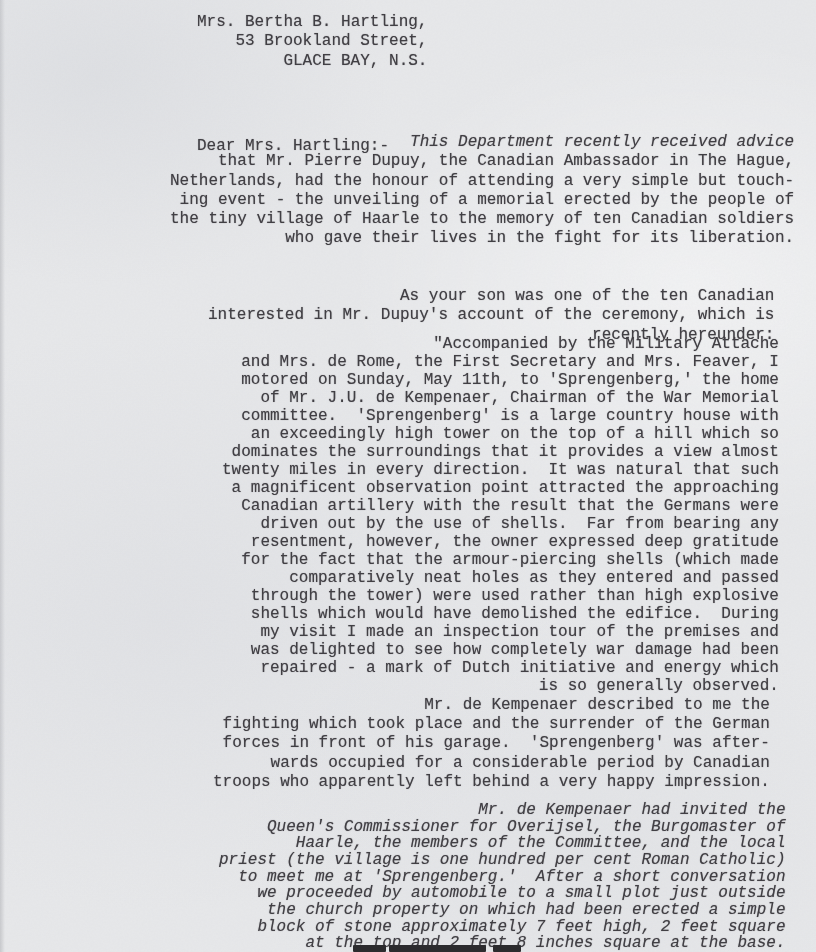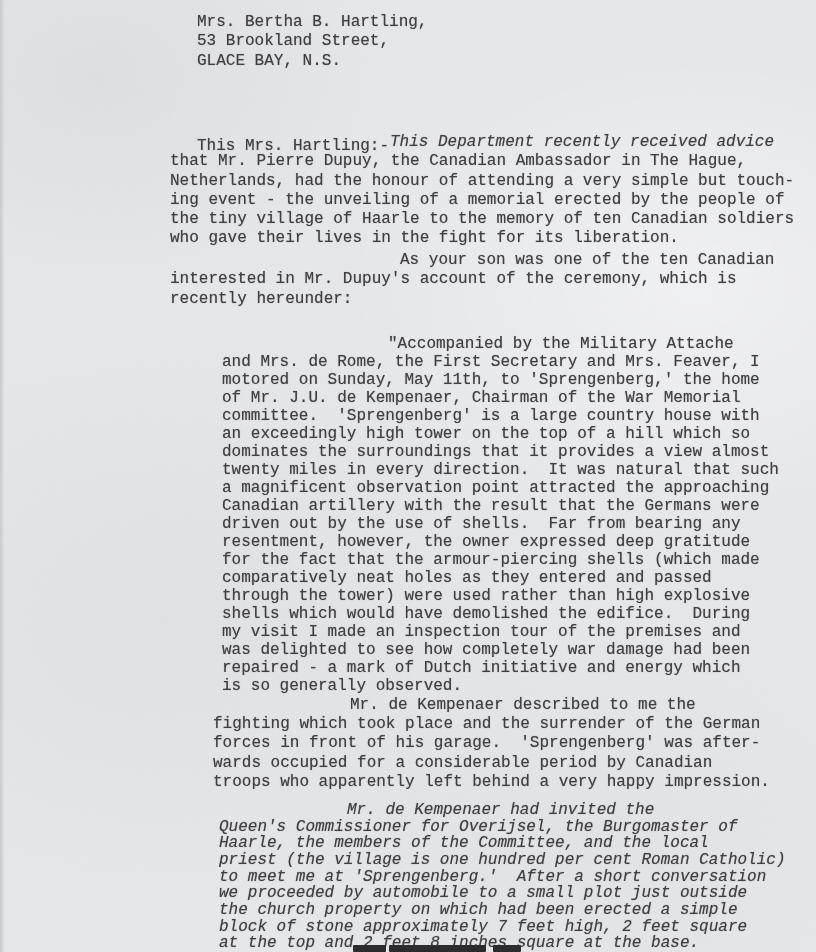--- a/index.html
+++ b/index.html
@@ -15,40 +15,41 @@
     background:
       radial-gradient(ellipse 420px 300px at 12% 8%, rgba(205,208,214,0.35), rgba(205,208,214,0) 70%),
       radial-gradient(ellipse 500px 360px at 85% 30%, rgba(255,255,255,0.45), rgba(255,255,255,0) 70%),
       radial-gradient(ellipse 560px 420px at 20% 65%, rgba(210,212,218,0.30), rgba(210,212,218,0) 70%),
       radial-gradient(ellipse 480px 340px at 70% 88%, rgba(214,216,221,0.28), rgba(214,216,221,0) 70%),
       linear-gradient(90deg, rgba(120,122,128,0.28) 0px, rgba(120,122,128,0.0) 5px),
       #e7e8ea;
     font-family: "Liberation Mono", "DejaVu Sans Mono", monospace;
     font-size: 16px;
     color: #413f44;
+    text-align: right;
   }
   .grain {
     position: absolute;
     inset: 0;
     pointer-events: none;
     opacity: 0.5;
   }
   .textblock {
     position: absolute;
     white-space: pre;
     text-shadow: 0 0 1px rgba(62,60,66,0.55);
   }
   .textblock .line { white-space: pre; }
 
   .b-address   { left: 197px; top: 13px;  line-height: 19.3px; }
   .b-salute    { left: 197px; top: 98px;  line-height: 19.3px; }
   .b-para1     { left: 170px; top: 133px; line-height: 19.3px; }
   .b-para1 .line:first-child { padding-left: 220px; font-style: italic; }
   .b-para2     { left: 170px; top: 251px; line-height: 19.3px; }
-  .b-para2 .line:first-child { padding-left: 230px; }
+  .b-para2 .line:first-child { padding-left: 230px; margin-top: 36px; }
   .b-quote     { left: 222px; top: 335px; line-height: 18px; }
   .b-quote .line:first-child { padding-left: 166px; }
   .b-para3     { left: 213px; top: 696px; line-height: 19.2px; }
   .b-para3 .line:first-child { padding-left: 137px; }
   .b-para4     { left: 219px; top: 802px; line-height: 16.65px; font-style: italic; }
   .b-para4 .line:first-child { padding-left: 128px; }
 
   .cutline-seg {
     position: absolute;
     top: 945px;
@@ -66,21 +67,21 @@
     <filter id="noise">
       <feTurbulence type="fractalNoise" baseFrequency="0.55" numOctaves="2" seed="7" stitchTiles="stitch"></feTurbulence>
       <feColorMatrix type="matrix" values="0 0 0 0 0.55  0 0 0 0 0.56  0 0 0 0 0.59  0 0 0 0.18 0"></feColorMatrix>
     </filter>
     <rect width="816" height="952" filter="url(#noise)"></rect>
   </svg>
 
   <div class="textblock b-address"><div class="line">Mrs. Bertha B. Hartling,</div><div class="line">53 Brookland Street,</div><div class="line">GLACE BAY, N.S.</div></div>
 
   <div class="textblock b-salute">
-    <div class="line">This Mrs. Hartling:-</div>
+    <div class="line">Dear Mrs. Hartling:-</div>
   </div>
 
   <div class="textblock b-para1"><div class="line">This Department recently received advice</div><div class="line">that Mr. Pierre Dupuy, the Canadian Ambassador in The Hague,</div><div class="line">Netherlands, had the honour of attending a very simple but touch-</div><div class="line">ing event - the unveiling of a memorial erected by the people of</div><div class="line">the tiny village of Haarle to the memory of ten Canadian soldiers</div><div class="line">who gave their lives in the fight for its liberation.</div></div>
 
   <div class="textblock b-para2"><div class="line">As your son was one of the ten Canadian</div><div class="line">interested in Mr. Dupuy's account of the ceremony, which is</div><div class="line">recently hereunder:</div></div>
 
   <div class="textblock b-quote"><div class="line">"Accompanied by the Military Attache</div><div class="line">and Mrs. de Rome, the First Secretary and Mrs. Feaver, I</div><div class="line">motored on Sunday, May 11th, to 'Sprengenberg,' the home</div><div class="line">of Mr. J.U. de Kempenaer, Chairman of the War Memorial</div><div class="line">committee.  'Sprengenberg' is a large country house with</div><div class="line">an exceedingly high tower on the top of a hill which so</div><div class="line">dominates the surroundings that it provides a view almost</div><div class="line">twenty miles in every direction.  It was natural that such</div><div class="line">a magnificent observation point attracted the approaching</div><div class="line">Canadian artillery with the result that the Germans were</div><div class="line">driven out by the use of shells.  Far from bearing any</div><div class="line">resentment, however, the owner expressed deep gratitude</div><div class="line">for the fact that the armour-piercing shells (which made</div><div class="line">comparatively neat holes as they entered and passed</div><div class="line">through the tower) were used rather than high explosive</div><div class="line">shells which would have demolished the edifice.  During</div><div class="line">my visit I made an inspection tour of the premises and</div><div class="line">was delighted to see how completely war damage had been</div><div class="line">repaired - a mark of Dutch initiative and energy which</div><div class="line">is so generally observed.</div></div>
 
   <div class="textblock b-para3"><div class="line">Mr. de Kempenaer described to me the</div><div class="line">fighting which took place and the surrender of the German</div><div class="line">forces in front of his garage.  'Sprengenberg' was after-</div><div class="line">wards occupied for a considerable period by Canadian</div><div class="line">troops who apparently left behind a very happy impression.</div></div>
 

